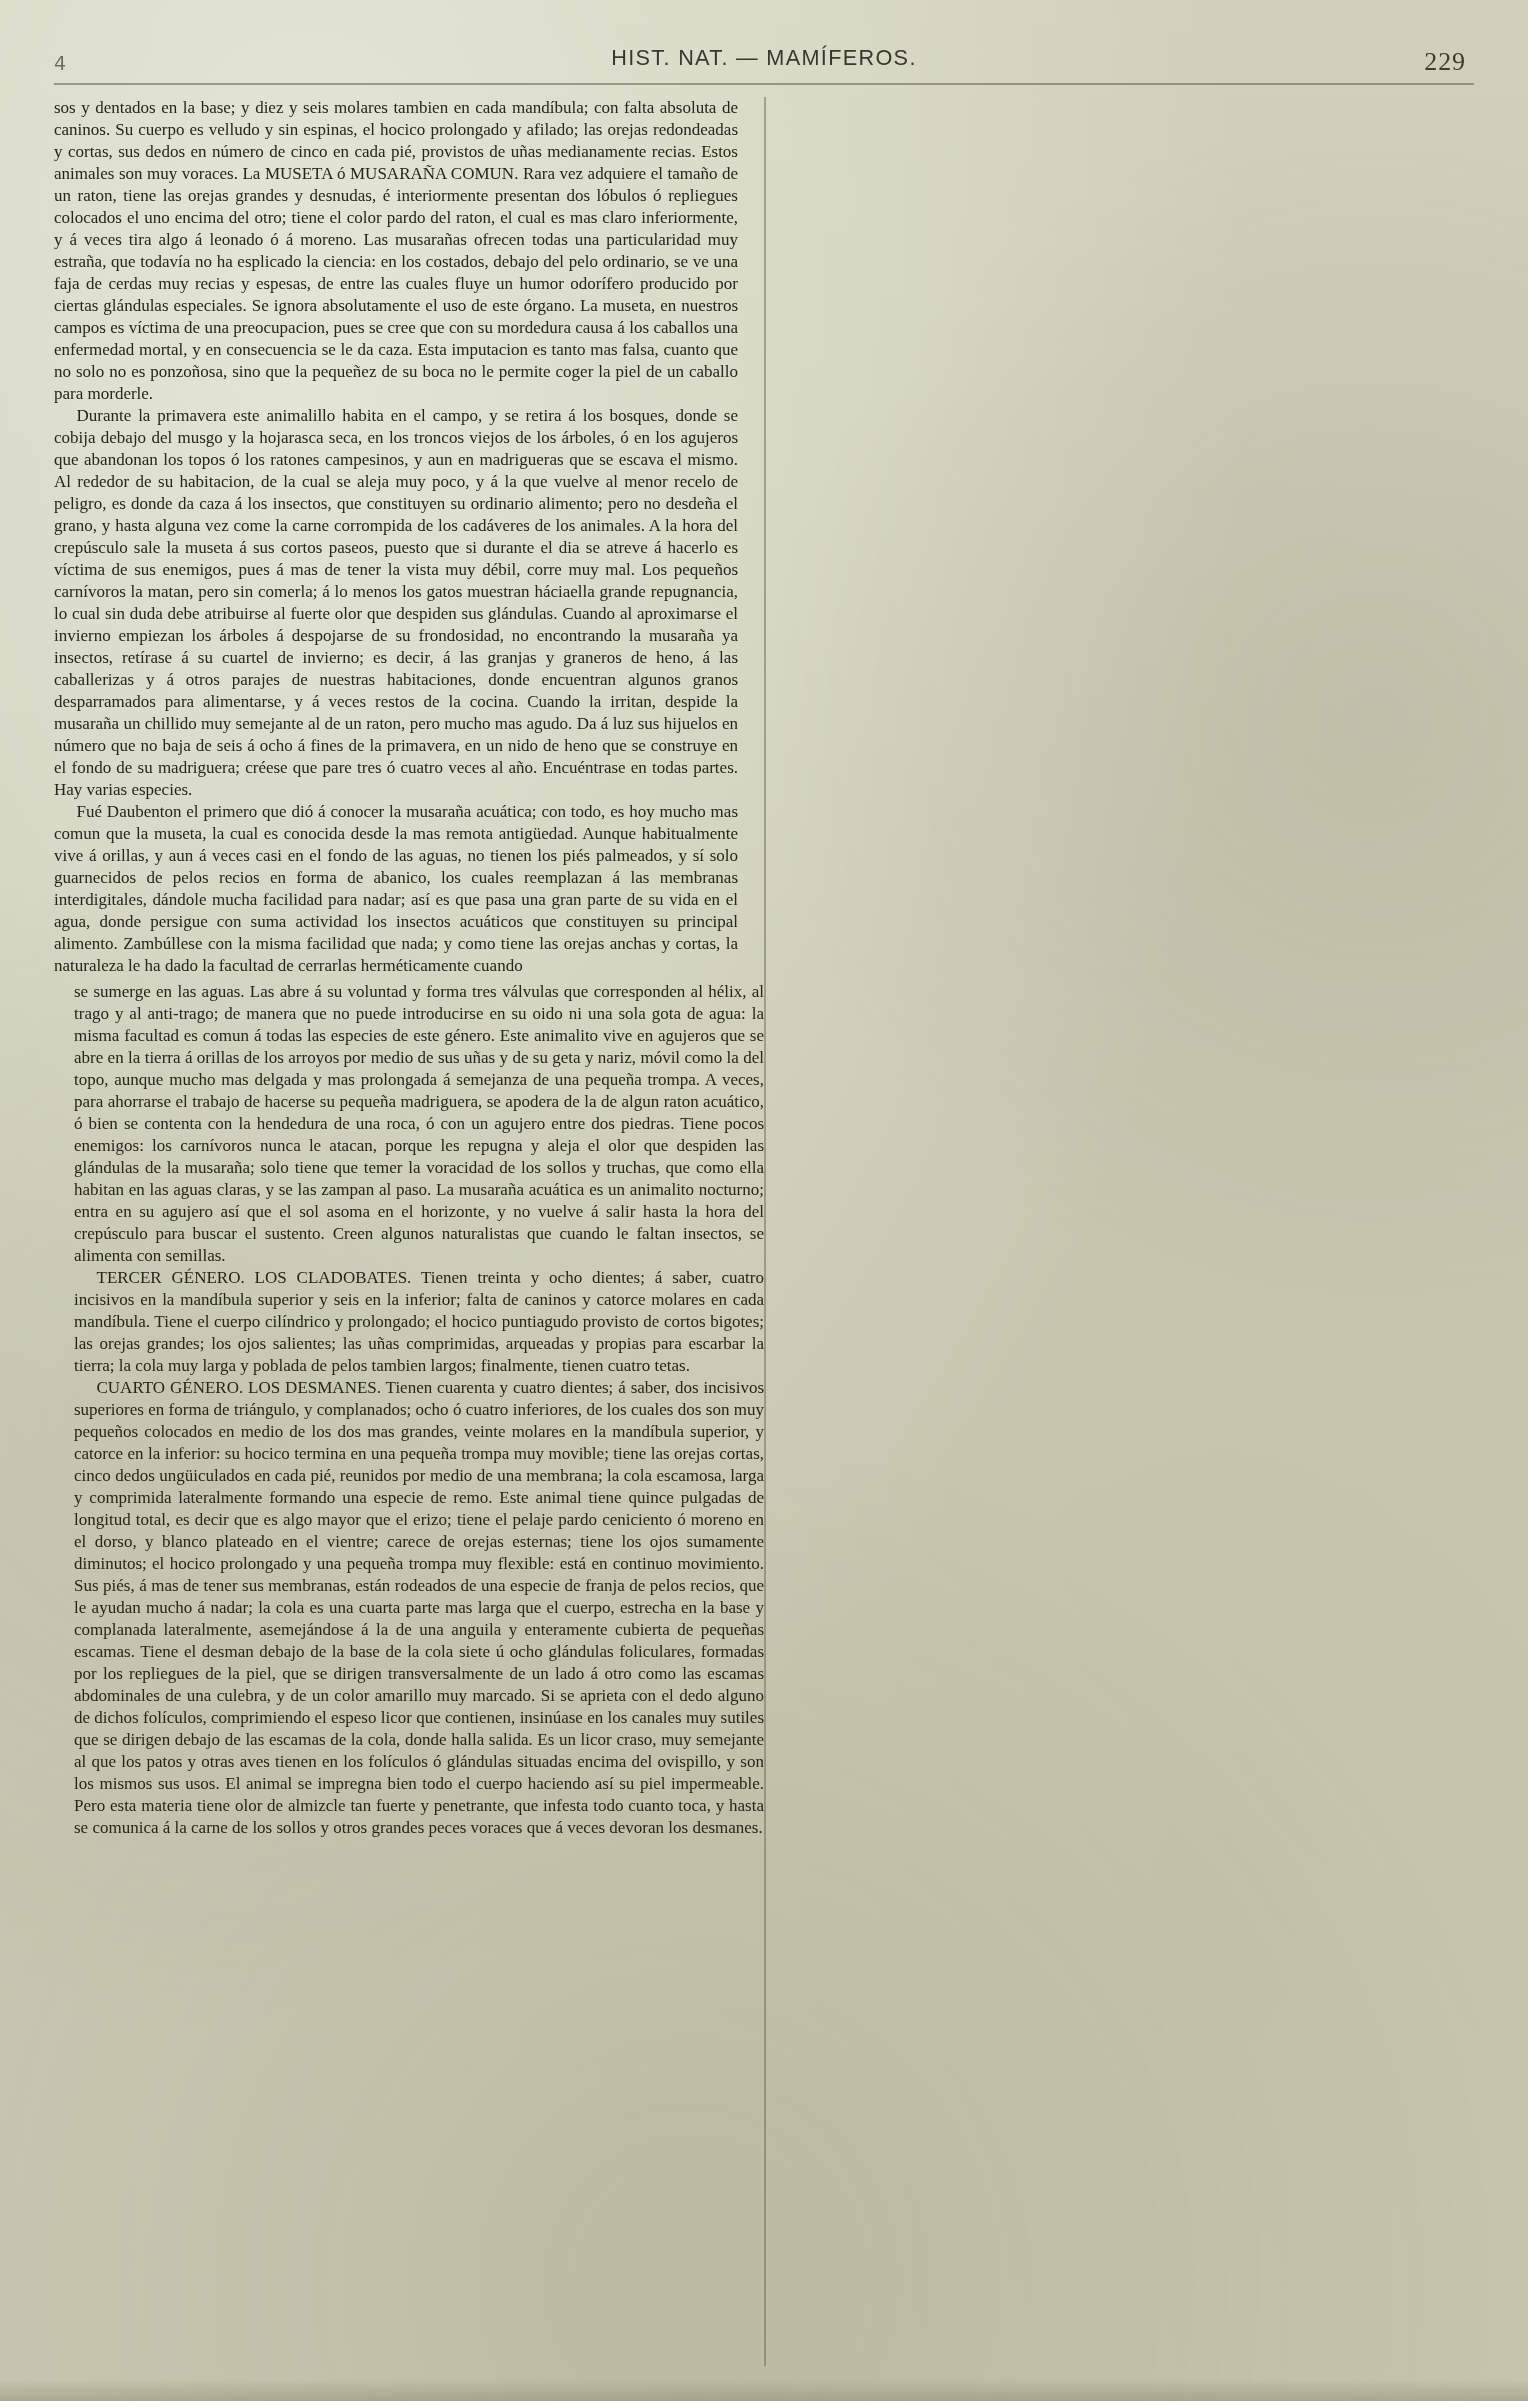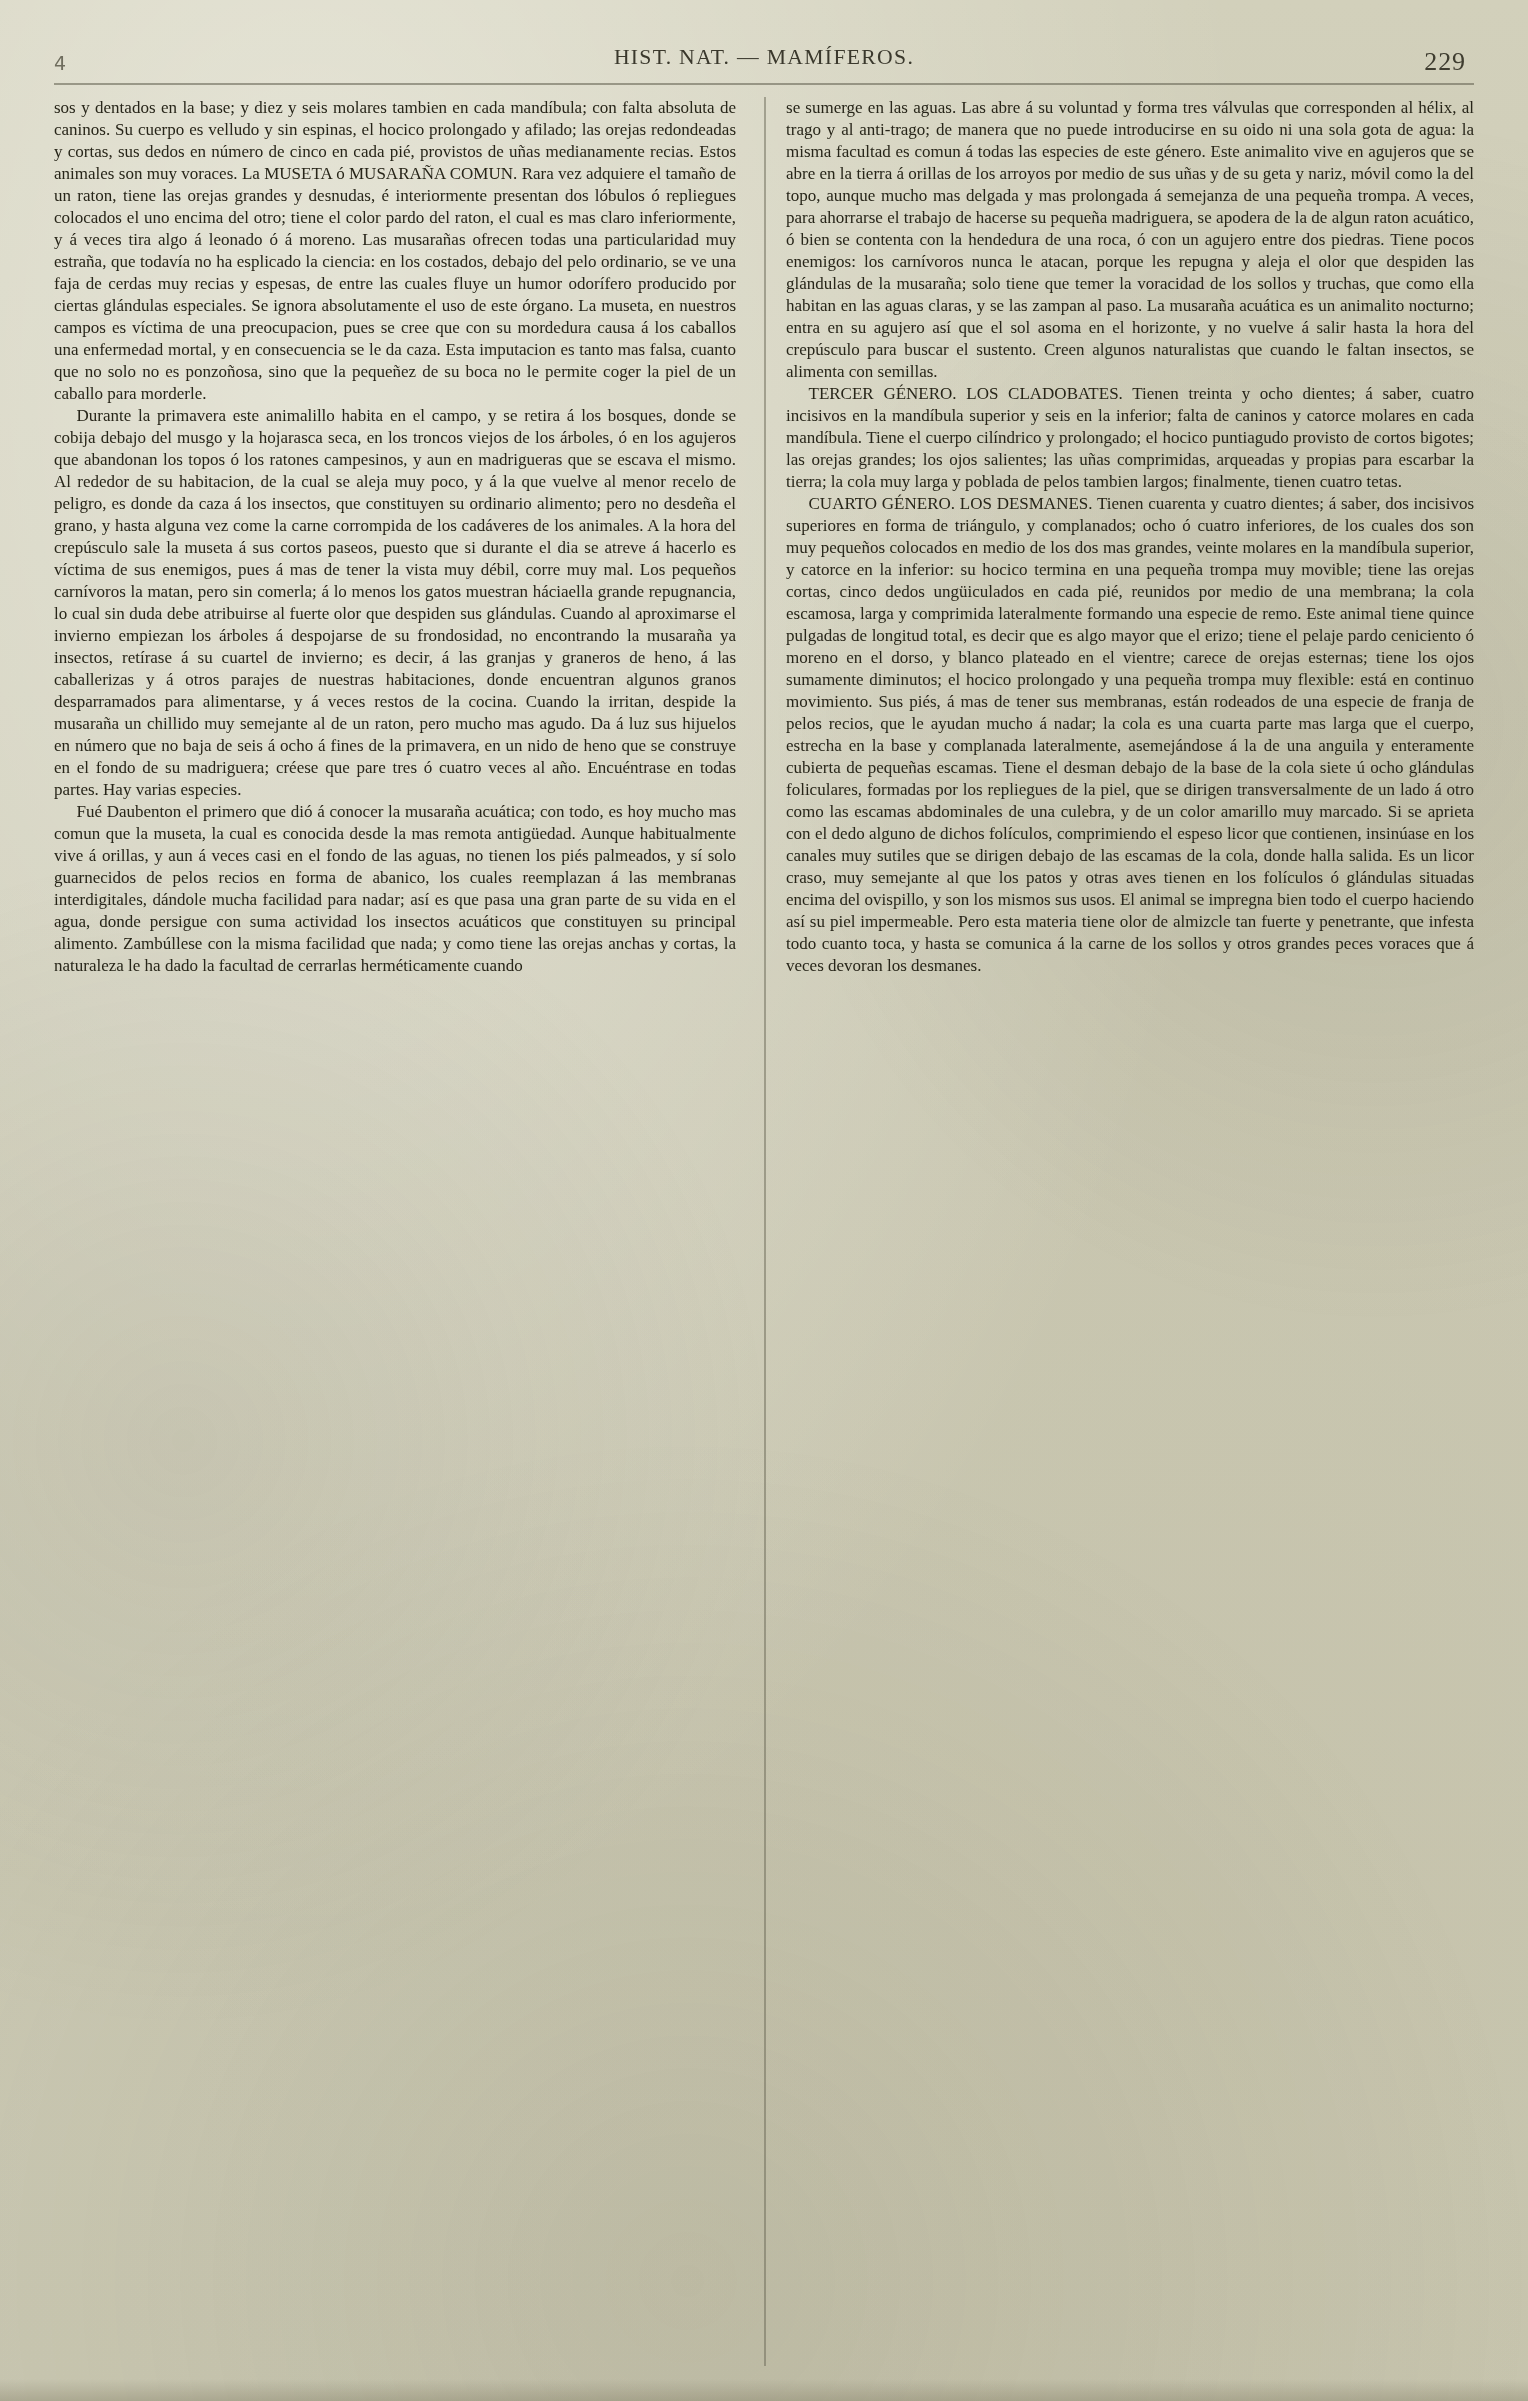--- a/index.html
+++ b/index.html
@@ -52,21 +52,21 @@
   .header-title {
     position: absolute;
     left: 0;
     width: 100%;
     text-align: center;
     top: 0;
     font-size: 21.7px;
     letter-spacing: 1.3px;
     color: #3a382c;
     font-variant: small-caps;
-    font-family: Liberation Serif, serif;
+    font-family: Liberation Sans, sans-serif;
   }
   .header-pageno {
     position: absolute;
     right: 62px;
     top: 1.7px;
     font-size: 26px;
     color: #3f3d30;
     letter-spacing: 0.9px;
   }
   .rule {
@@ -80,20 +80,21 @@
   }
 
   .columns {
     position: absolute;
     top: 97px;
     left: 54px;
     right: 54px;
     bottom: 35px;
     display: flex;
     gap: 4px;
+    flex-direction: column;
   }
   .col {
     width: 50%;
     box-sizing: border-box;
     font-size: 17px;
     line-height: 22px;
     text-align: justify;
     text-justify: inter-word;
     hyphens: manual;
     color: #272519;

